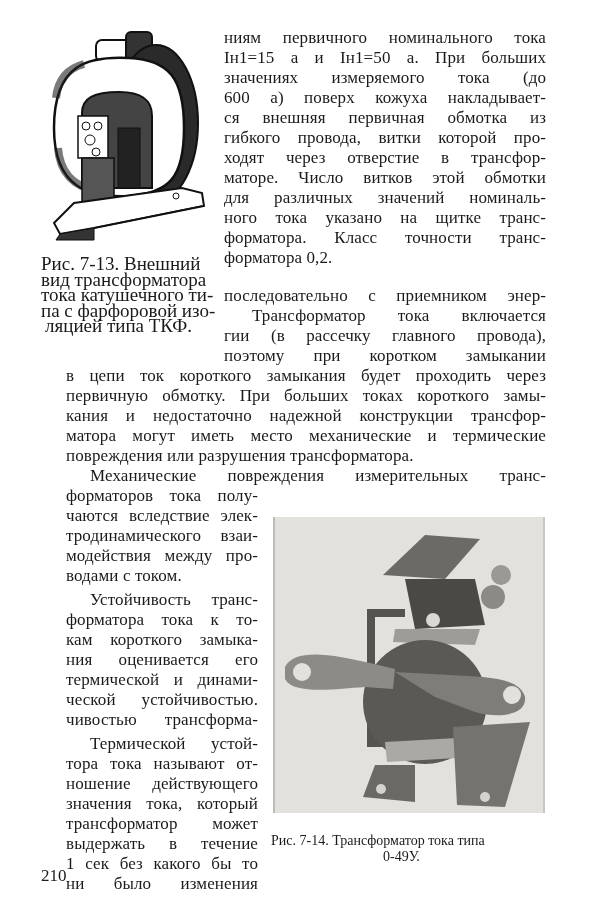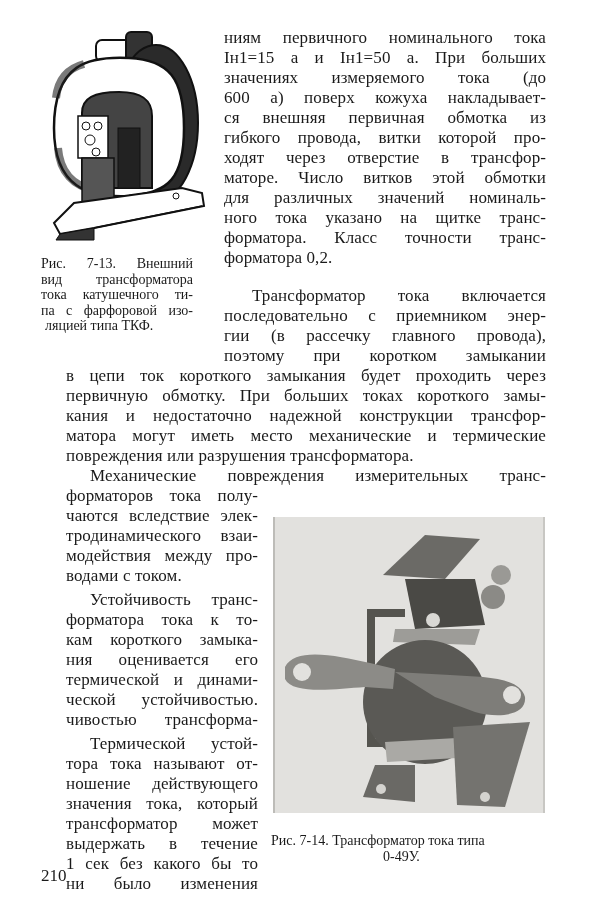--- a/index.html
+++ b/index.html
@@ -1,21 +1,21 @@
 <!DOCTYPE html>
 <html><head>
 <meta charset="utf-8">
 <style>
   html, body { margin: 0; padding: 0; background: #fff; }
   body { width: 600px; height: 905px; position: relative; overflow: hidden;
          font-family: "Liberation Serif", "DejaVu Serif", serif; color: #1a1a1a; }
   .abs { position: absolute; }
   .line { position: absolute; font-size: 17px; line-height: 20px; white-space: nowrap; letter-spacing: 0.1px; }
   .just { text-align: justify; text-align-last: justify; }
-  .cap { position: absolute; font-size: 14px; line-height: 15.5px; white-space: nowrap; }
+  .cap { position: absolute; font-size: 19px; line-height: 15.5px; white-space: nowrap; }
   .fig1 { left: 34px; top: 18px; width: 176px; height: 225px; }
   .fig2 { left: 273px; top: 517px; width: 268px; height: 296px; background: #e4e3e0;
           border-left: 2px solid #bdbcb8; border-right: 2px solid #c8c7c3; }
   .pagenum { left: 41px; top: 866px; font-size: 17px; }
 </style>
 </head>
 <body>
 
 <div class="abs fig1">
   <svg width="176" height="225" viewBox="0 0 176 225">
@@ -66,22 +66,22 @@
   <div class="line just" style="position:relative;">гибкого провода, витки которой про-</div>
   <div class="line just" style="position:relative;">ходят через отверстие в трансфор-</div>
   <div class="line just" style="position:relative;">маторе. Число витков этой обмотки</div>
   <div class="line just" style="position:relative;">для различных значений номиналь-</div>
   <div class="line just" style="position:relative;">ного тока указано на щитке транс-</div>
   <div class="line just" style="position:relative;">форматора. Класс точности транс-</div>
   <div class="line" style="position:relative;">форматора 0,2.</div>
 </div>
 
 <div class="abs" style="left:224px; top:286px; width:322px;">
+  <div class="line just" style="position:relative; width:322px;">последовательно с приемником энер-</div>
   <div class="line just" style="position:relative; padding-left:28px; box-sizing:border-box; width:322px;">Трансформатор тока включается</div>
-  <div class="line just" style="position:relative; width:322px;">последовательно с приемником энер-</div>
   <div class="line just" style="position:relative; width:322px;">гии (в рассечку главного провода),</div>
   <div class="line just" style="position:relative; width:322px;">поэтому при коротком замыкании</div>
 </div>
 
 <div class="abs" style="left:66px; top:366px; width:480px;">
   <div class="line just" style="position:relative; width:480px;">в цепи ток короткого замыкания будет проходить через</div>
   <div class="line just" style="position:relative; width:480px;">первичную обмотку. При больших токах короткого замы-</div>
   <div class="line just" style="position:relative; width:480px;">кания и недостаточно надежной конструкции трансфор-</div>
   <div class="line just" style="position:relative; width:480px;">матора могут иметь место механические и термические</div>
   <div class="line" style="position:relative;">повреждения или разрушения трансформатора.</div>

